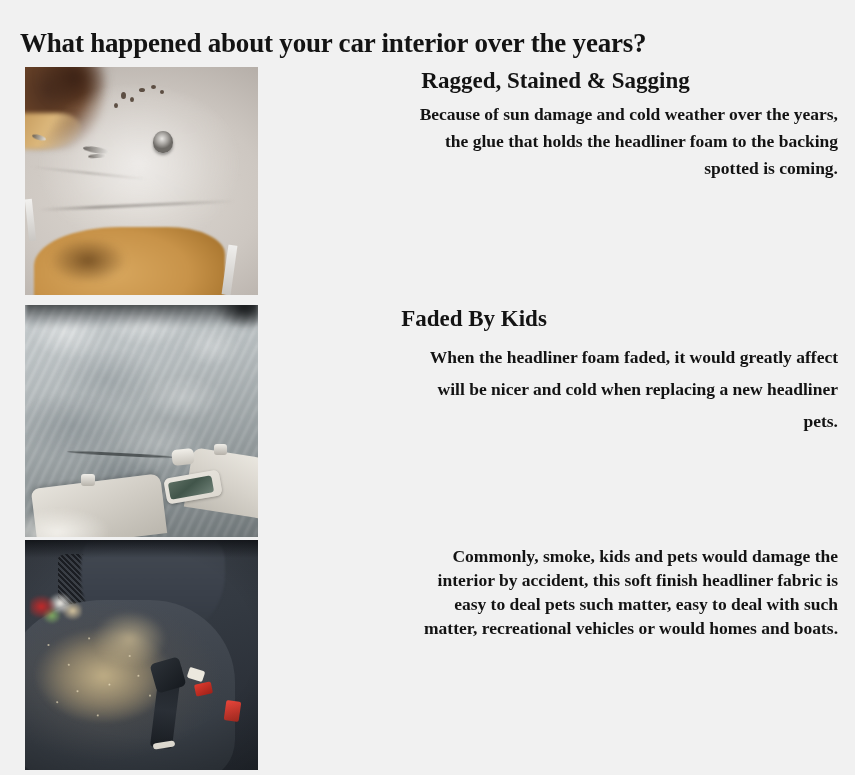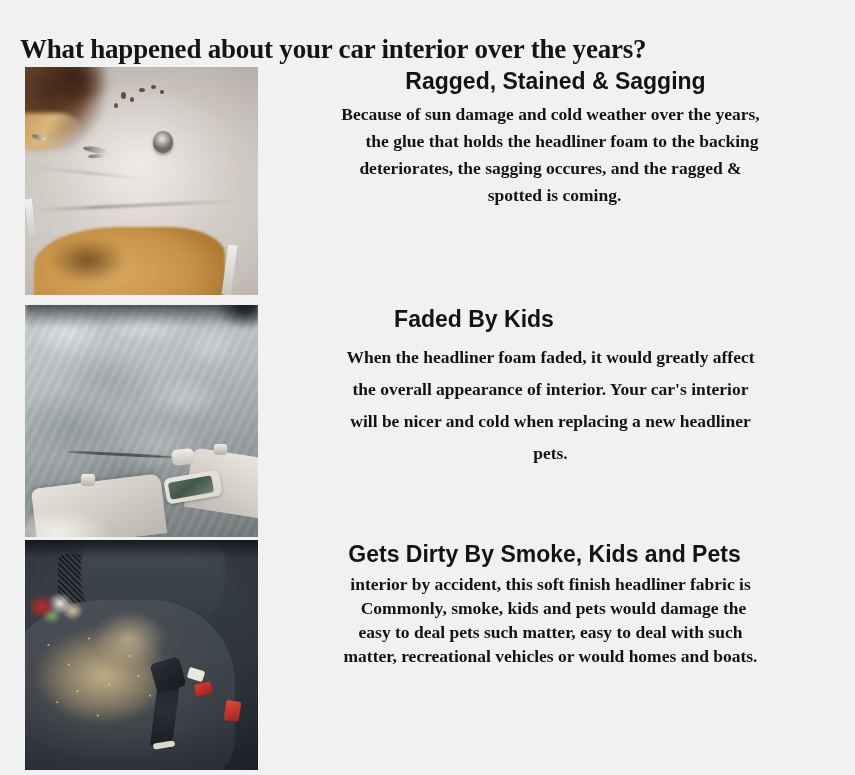--- a/index.html
+++ b/index.html
@@ -19,21 +19,21 @@
     position: relative;
     width: 855px;
     height: 775px;
     background: #f1f1f1;
   }
 
   
   .page-title {
     position: absolute;
     left: 20px;
-    top: 14px;
+    top: 8px;
     width: 815px;
     font-family: "Liberation Serif", "DejaVu Serif", serif;
     font-weight: 700;
     font-size: 27px;
     line-height: 34px;
     letter-spacing: -0.2px;
     color: #141414;
     white-space: nowrap;
   }
 
@@ -352,38 +352,38 @@
     background: radial-gradient(120% 100% at 50% 45%, rgba(0,0,0,0) 40%, rgba(0,0,0,0.45) 100%);
   }
 
   
   .text-col {
     position: absolute;
     left: 263px;
     width: 575px;
   }
   .section-heading {
-    font-family: Liberation Sans, sans-serif;
+    font-family: Liberation Serif, serif;
     font-weight: 700;
     font-size: 23px;
     line-height: 28px;
     color: #131313;
     text-align: center;
     white-space: nowrap;
   }
   .h-1 { padding-left: 10px; }
   .h-2 { padding-left: 0px; margin-left: -153px; }
   .h-3 { padding-left: 0px; margin-left: -12px; }
 
   .section-body {
     font-family: "Liberation Serif", "DejaVu Serif", serif;
     font-weight: 700;
     font-size: 17.5px;
     color: #131313;
-    text-align: center;
+    text-align: right;
   }
   .section-body .ln { display: block; white-space: nowrap; }
   .body-1 { margin-top: 6px; }
   .body-1 .ln { line-height: 27px; }
   .body-1 .ln:nth-child(1) { padding-left: 0px; }
   .body-1 .ln:nth-child(2) { padding-left: 3px; margin-left: 20px; }
   .body-1 .ln:nth-child(3) { padding-left: 0px; }
   .body-1 .ln:nth-child(4) { padding-left: 8px; }
 
   .body-2 { margin-top: 8px; }
@@ -426,21 +426,20 @@
         <div class="ph-layer p1-strip"></div>
         <div class="ph-layer p1-strip2"></div>
       </div>
     </div>
 
     <div class="text-col">
       <div class="section-heading h-1">Ragged, Stained &amp; Sagging</div>
       <div class="section-body body-1">
         <span class="ln">Because of sun damage and cold weather over the years,</span>
         <span class="ln">the glue that holds the headliner foam to the backing</span>
-        <span class="ln">deteriorates, the sagging occures, and the ragged &amp;</span>
         <span class="ln">spotted is coming.</span>
       </div>
     </div>
   </div>
 
   <div class="block block-2">
 
     <div class="photo photo-2">
       <div class="ph-stage">
         <div class="ph-layer p2-bg"></div>
@@ -457,21 +456,20 @@
         <div class="ph-layer p2-mirror"></div>
         <div class="ph-layer p2-mirror-glass"></div>
         <div class="ph-layer p2-bottomlight"></div>
       </div>
     </div>
 
     <div class="text-col">
       <div class="section-heading h-2">Faded By Kids</div>
       <div class="section-body body-2">
         <span class="ln">When the headliner foam faded, it would greatly affect</span>
-        <span class="ln">the overall appearance of interior. Your car's interior</span>
         <span class="ln">will be nicer and cold when replacing a new headliner</span>
         <span class="ln">pets.</span>
       </div>
     </div>
   </div>
 
   <div class="block block-3">
 
     <div class="photo photo-3">
       <div class="ph-stage">
@@ -488,23 +486,22 @@
         <div class="ph-layer p3-white1"></div>
         <div class="ph-layer p3-red1"></div>
         <div class="ph-layer p3-red2"></div>
         <div class="ph-layer p3-white2"></div>
         <div class="ph-layer p3-topdark"></div>
         <div class="ph-layer p3-vign"></div>
       </div>
     </div>
 
     <div class="text-col">
-      <div class="section-heading h-3">Gets Dirty By Smoke, Kids and Pets</div>
       <div class="section-body body-3">
+        <span class="ln">Commonly, smoke, kids and pets would damage the</span>
         <span class="ln">interior by accident, this soft finish headliner fabric is</span>
-        <span class="ln">Commonly, smoke, kids and pets would damage the</span>
         <span class="ln">easy to deal pets such matter, easy to deal with such</span>
         <span class="ln">matter, recreational vehicles or would homes and boats.</span>
       </div>
     </div>
   </div>
 
 </div>
 
 </body></html>

